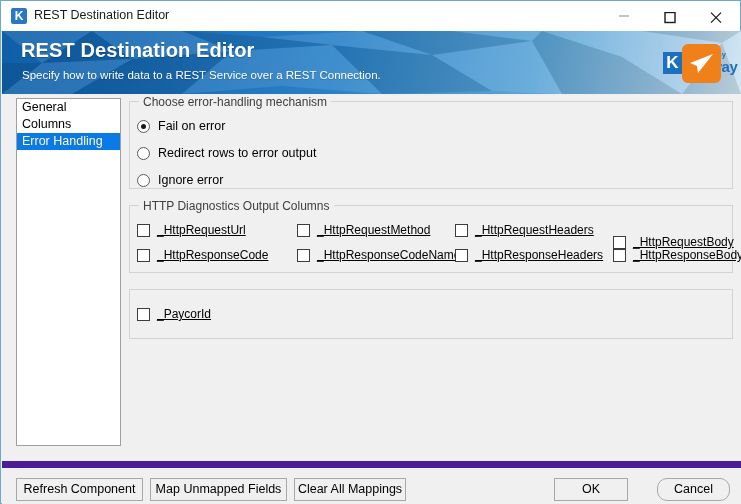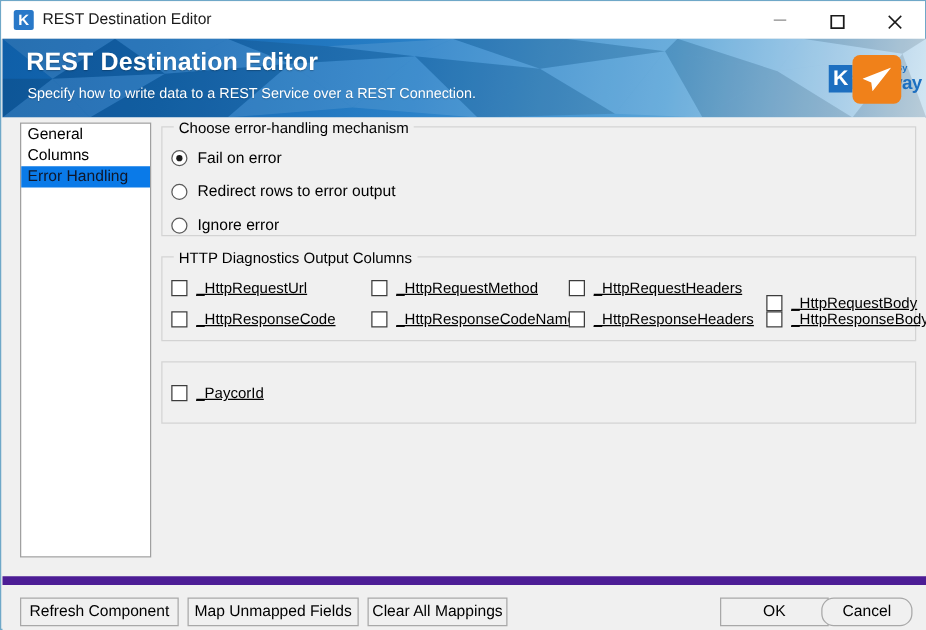--- a/index.html
+++ b/index.html
@@ -159,38 +159,38 @@
     height: 17px;
     line-height: 17px;
     padding-left: 5px;
     font-size: 12.5px;
     color: #000000;
     white-space: nowrap;
     cursor: default;
   }
   .side-item.selected {
     background: #0a7ae8;
-    color: #0f172a;
+    color: #fef9c3;
   }
 
   
   .groupbox {
     position: absolute;
     border: 1px solid #d3d3d3;
     box-sizing: border-box;
     background: transparent;
   }
   .group-legend {
     position: absolute;
     top: -7px;
     left: 9px;
     background: #f0f0f0;
     padding: 0 4px;
     font-size: 12px;
-    color: #000000;
+    color: #404040;
     white-space: nowrap;
   }
 
   #gb-error     { left: 127px; top: 7px;   width: 604px; height: 88px; }
   #gb-http      { left: 127px; top: 111px; width: 604px; height: 68px; padding-left: 41px; }
   #gb-defaults  { left: 127px; top: 195px; width: 604px; height: 50px; }
 
   
   .radio-row {
     position: absolute;
@@ -257,21 +257,21 @@
     font-size: 12.5px;
     color: #000000;
     cursor: default;
     text-align: center;
     line-height: 21px;
     padding: 0;
   }
   #btn-refresh  { left: 14px;  width: 127px; }
   #btn-mapunmap { left: 148px; width: 137px; }
   #btn-clearmap { left: 292px; width: 112px; }
-  #btn-ok       { left: 574px; width: 87px; }
+  #btn-ok       { left: 552px; width: 74px; }
   #btn-cancel   { left: 655px; width: 73px; border-radius: 10px; }
 </style>
 </head>
 <body>
 
 <div class="window">
 
   <div class="titlebar">
     <div class="title-icon">K</div>
     <div class="title-text">REST Destination Editor</div>

